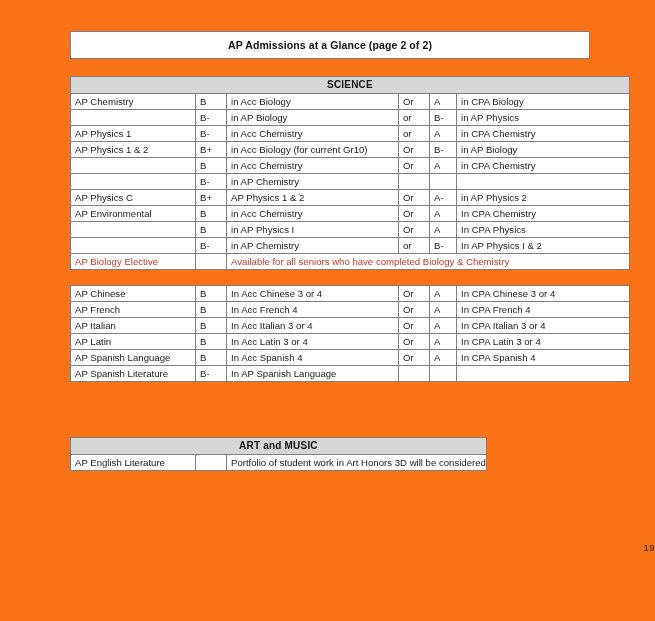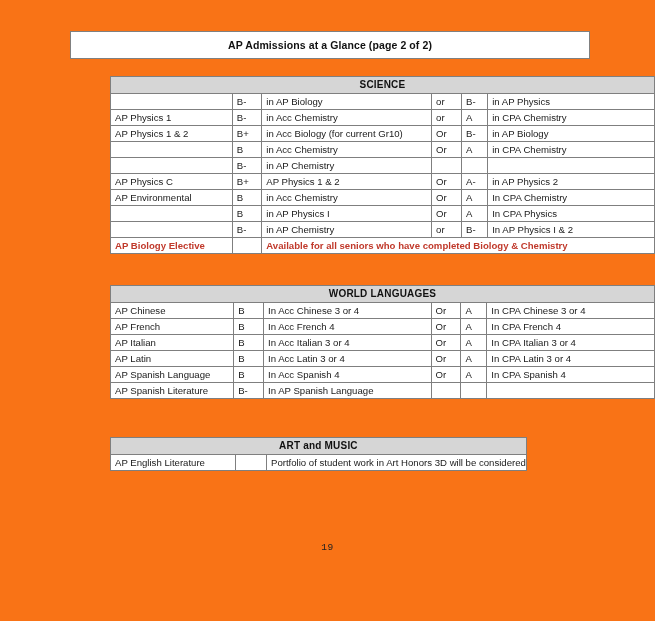--- a/index.html
+++ b/index.html
@@ -42,21 +42,20 @@
     letter-spacing: 0.1px;
     color: #111111;
   }
 
   
   .tbl {
     position: absolute;
     border-collapse: collapse;
     table-layout: fixed;
     background: #ffffff;
-    margin-left: 40px;
   }
   .tbl td, .tbl th {
     border: 1px solid #7f7f7f;
     font-size: 9.6px;
     font-weight: normal;
     color: #1a1a1a;
     padding: 0 0 0 4px;
     height: 15px;
     line-height: 15px;
     vertical-align: middle;
@@ -79,35 +78,35 @@
   .c-course  { width: 120px; }
   .c-grade   { width: 26px;  text-align: left; padding-left: 5px; }
   .c-from    { width: 167px; }
   .c-or      { width: 26px;  padding-left: 5px; }
   .c-grade2  { width: 22px;  padding-left: 5px; }
   .c-to      { width: 168px; }
 
   
   .nb-top { border-top: none; }
   .nb-bot { border-bottom: none; }
-  td.red-text { color: #c0392b; font-weight: bold; }
+  td.red-text { color: #c0392b; }
 
   
   .wide { }
 
   
   .page-num {
     position: absolute;
     left: 0;
     top: 542px;
     width: 655px;
-    text-align: center;
+    text-align: right;
     font-size: 9.5px;
     color: #222222;
-    font-family: Liberation Mono, monospace;
+    font-family: Liberation Sans, sans-serif;
     letter-spacing: 0.5px;
   }
 
   #t-science  { left: 70px; top: 76px; }
   #t-world    { left: 70px; top: 285px; }
   #t-art      { left: 70px; top: 437px; }
 </style>
 </head>
 <body>
 
@@ -118,20 +117,28 @@
   </div>
 
   <table class="tbl" id="t-science">
     <tbody>
       <tr>
         <td class="band" colspan="6">SCIENCE</td>
       </tr>
 
 
       <tr>
+        <td class="c-course nb-bot">AP Chemistry</td>
+        <td class="c-grade">B</td>
+        <td class="c-from">in Acc Biology</td>
+        <td class="c-or">Or</td>
+        <td class="c-grade2">A</td>
+        <td class="c-to">in CPA Biology</td>
+      </tr>
+      <tr>
         <td class="c-course nb-top"></td>
         <td class="c-grade">B-</td>
         <td class="c-from">in AP Biology</td>
         <td class="c-or">or</td>
         <td class="c-grade2">B-</td>
         <td class="c-to">in AP Physics</td>
       </tr>
 
       <tr>
         <td class="c-course">AP Physics 1</td>
@@ -205,23 +212,20 @@
         <td class="c-course red-text">AP Biology Elective</td>
         <td class="c-grade red-text"></td>
         <td class="red-text wide" colspan="4">Available for all seniors who have completed Biology &amp; Chemistry</td>
       </tr>
     </tbody>
   </table>
 
   <table class="tbl" id="t-world">
     <tbody>
       <tr>
-        <td class="band" colspan="6">WORLD LANGUAGES</td>
-      </tr>
-      <tr>
         <td class="c-course">AP Chinese</td>
         <td class="c-grade">B</td>
         <td class="c-from">In Acc Chinese 3 or 4</td>
         <td class="c-or">Or</td>
         <td class="c-grade2">A</td>
         <td class="c-to">In CPA Chinese 3 or 4</td>
       </tr>
       <tr>
         <td class="c-course">AP French</td>
         <td class="c-grade">B</td>

